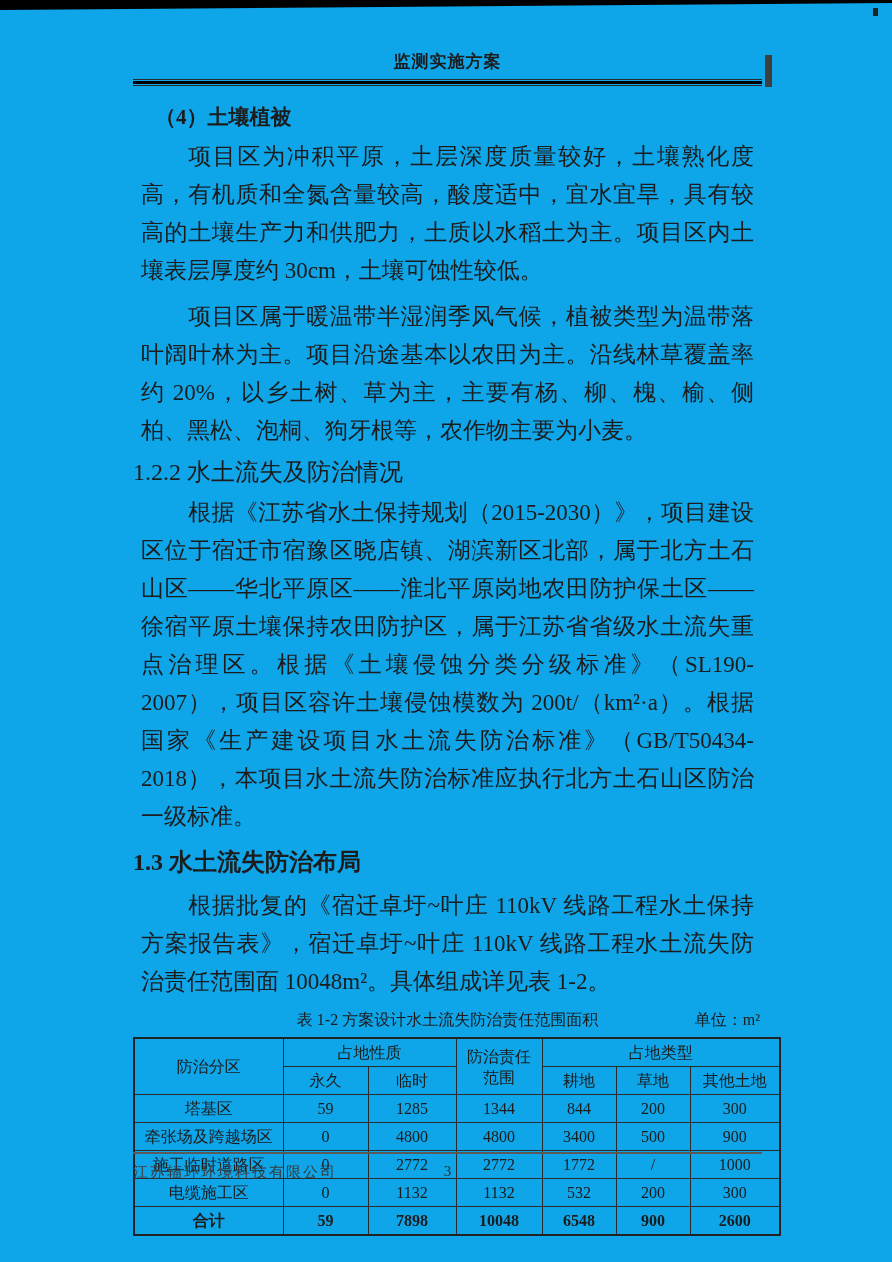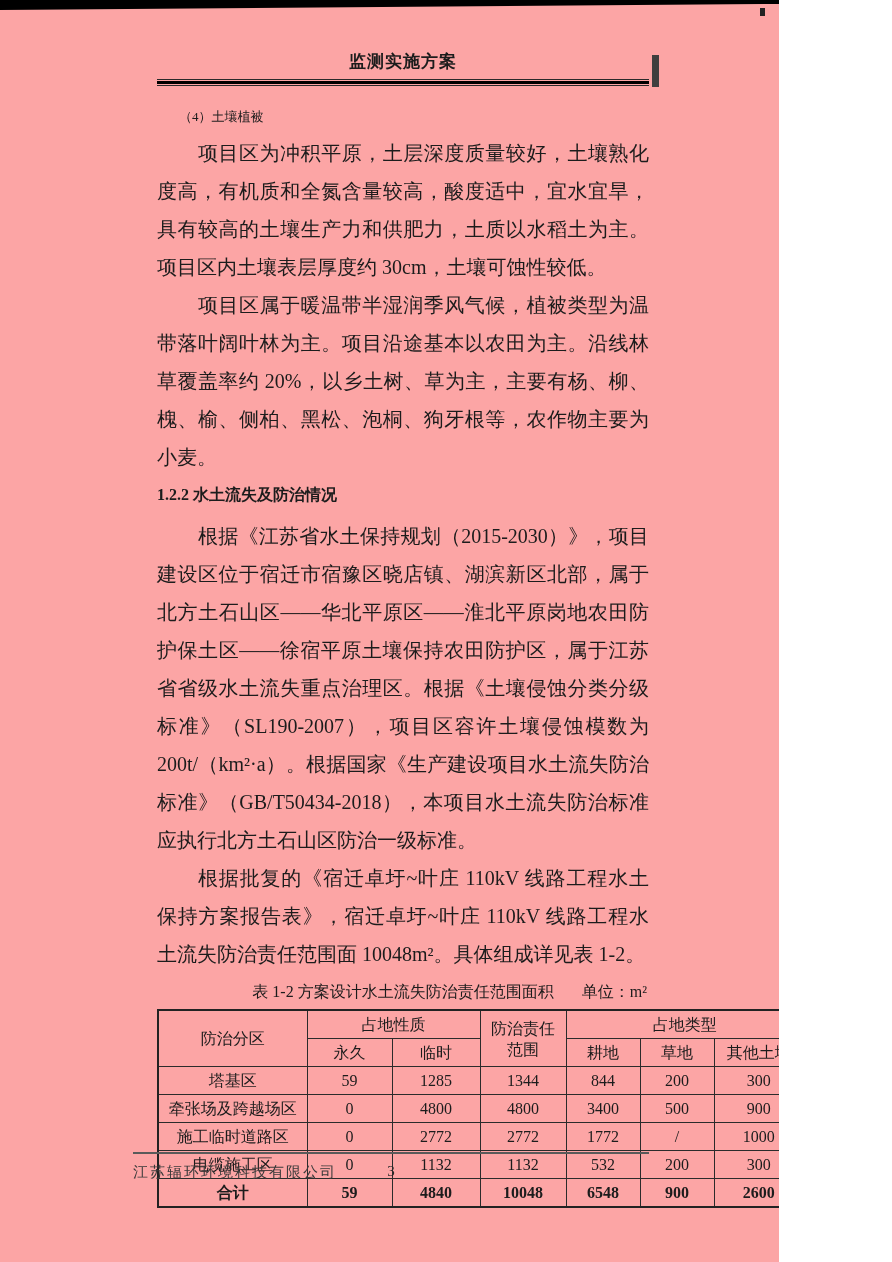--- a/index.html
+++ b/index.html
@@ -1,37 +1,36 @@
 <!DOCTYPE html>
 <html><head>
 <meta charset="utf-8">
 <style>
   html,body { margin:0; padding:0; background:#ffffff; }
   .page {
-    position:relative; width:755px; height:1262px; background:#fca5a5;
+    position:relative; width:892px; height:1262px; background:#0ea5e9;
     font-family:"Liberation Serif","DejaVu Serif",serif; color:#1c1c1c;
     overflow:hidden;
-    padding-left:24px;
   }
   .top-bar {
     position:absolute; top:0; left:0; width:892px; height:10px; background:#000;
     clip-path:polygon(0 0,100% 0,100% 30%,0 100%);
   }
   .top-tick { position:absolute; top:8px; right:14px; width:5px; height:8px; background:#222; }
   .content { padding:50px 130px 0 133px; }
 
   .header-title { text-align:center; font-size:17px; font-weight:bold; letter-spacing:1px; line-height:24px; }
   .header-rule { position:relative; margin-top:5px; }
   .hr-thin  { height:1px; background:#2a2a2a; }
   .hr-thick { height:3px; background:#000; margin:1px 0; }
   .hr-endcap { position:absolute; right:-10px; bottom:-1px; width:7px; height:32px; background:#3f3f3f; }
 
-  p.body-p { margin:0; font-size:20px; line-height:38px; text-align:justify; text-indent:2.05em; }
-  .h-small { font-size:13px; font-weight:normal; margin:18px 0 4px; padding-left:22px; line-height:26px; }
-  .h-mid   { font-size:16px;  font-weight:bold; margin:5px 0 8px; line-height:28px; }
+  p.body-p { margin:8px; font-size:23px; line-height:38px; text-align:justify; text-indent:2.05em; }
+  .h-small { font-size:21px; font-weight:bold; margin:18px 0 4px; padding-left:22px; line-height:26px; }
+  .h-mid   { font-size:24px;  font-weight:normal; margin:5px 0 8px; line-height:28px; }
   .h-big   { font-size:24px;  font-weight:bold; margin:10px 0 8px; line-height:33px; }
 
   .table-caption { position:relative; margin:8px 0 6px; font-size:16px; font-weight:normal; text-align:center; line-height:22px; }
   .t-unit { position:absolute; right:2px; top:0;text-align:center; }
 
   table.data { width:646px; border-collapse:collapse; table-layout:fixed; font-size:16px; border:2px solid #222; }
   table.data td { border:1px solid #2b2b2b; text-align:center; vertical-align:middle; padding:3px 9px; height:21px; line-height:21px; }
   table.data tr.total td { font-weight:bold;margin-left:12px; }
   .zone-col { padding:3px 2px; }
 
@@ -58,20 +57,21 @@
       </div>
     </div>
 
     <div class="h-small">（4）土壤植被</div>
     <p class="body-p">项目区为冲积平原，土层深度质量较好，土壤熟化度高，有机质和全氮含量较高，酸度适中，宜水宜旱，具有较高的土壤生产力和供肥力，土质以水稻土为主。项目区内土壤表层厚度约 30cm，土壤可蚀性较低。</p>
     <p class="body-p">项目区属于暖温带半湿润季风气候，植被类型为温带落叶阔叶林为主。项目沿途基本以农田为主。沿线林草覆盖率约 20%，以乡土树、草为主，主要有杨、柳、槐、榆、侧柏、黑松、泡桐、狗牙根等，农作物主要为小麦。</p>
 
     <div class="h-mid">1.2.2 水土流失及防治情况</div>
     <p class="body-p">根据《江苏省水土保持规划（2015-2030）》，项目建设区位于宿迁市宿豫区晓店镇、湖滨新区北部，属于北方土石山区——华北平原区——淮北平原岗地农田防护保土区——徐宿平原土壤保持农田防护区，属于江苏省省级水土流失重点治理区。根据《土壤侵蚀分类分级标准》（SL190-2007），项目区容许土壤侵蚀模数为 200t/（km²·a）。根据国家《生产建设项目水土流失防治标准》（GB/T50434-2018），本项目水土流失防治标准应执行北方土石山区防治一级标准。</p>
 
+    <div class="h-big">1.3 水土流失防治布局</div>
     <p class="body-p">根据批复的《宿迁卓圩~叶庄 110kV 线路工程水土保持方案报告表》，宿迁卓圩~叶庄 110kV 线路工程水土流失防治责任范围面 10048m²。具体组成详见表 1-2。</p>
 
     <div class="table-caption">
       <span class="t-title">表 1-2  方案设计水土流失防治责任范围面积</span>
       <span class="t-unit">单位：m²</span>
     </div>
 
     <table class="data">
       <colgroup>
         <col style="width:149px">
@@ -128,21 +128,21 @@
           <td>0</td>
           <td>1132</td>
           <td>1132</td>
           <td>532</td>
           <td>200</td>
           <td>300</td>
         </tr>
         <tr class="total">
           <td class="zone-col">合计</td>
           <td>59</td>
-          <td>4840</td>
+          <td>7898</td>
           <td>10048</td>
           <td>6548</td>
           <td>900</td>
           <td>2600</td>
         </tr>
       </tbody>
     </table>
   </div>
 
   <div class="footer">

